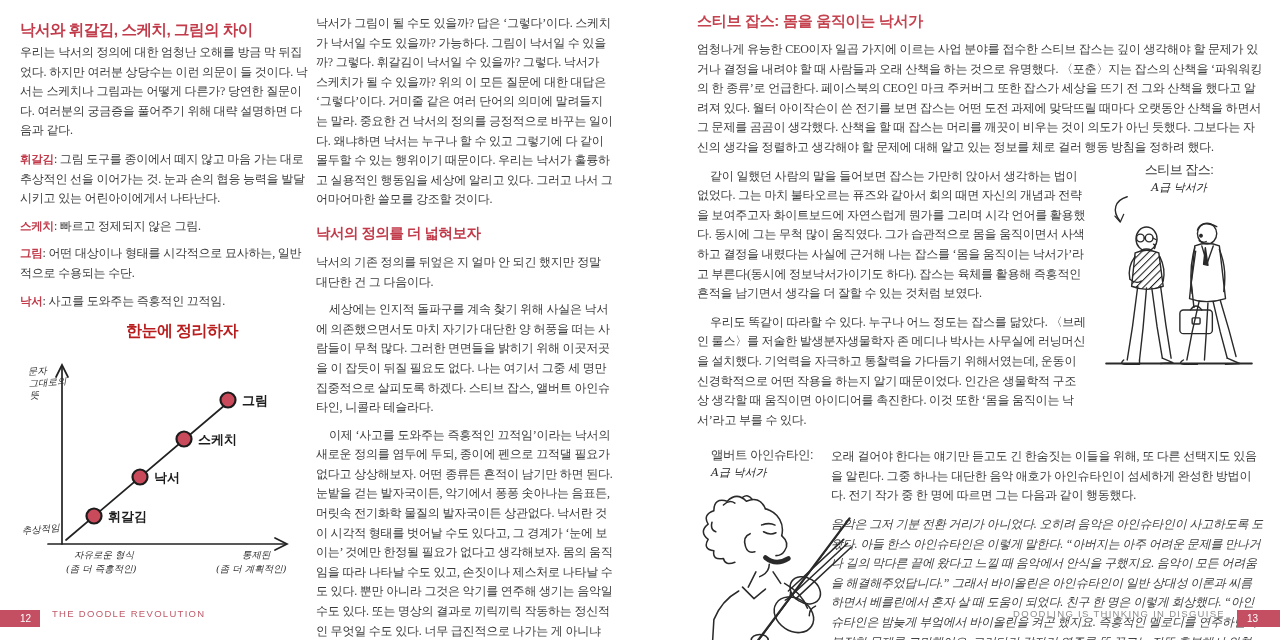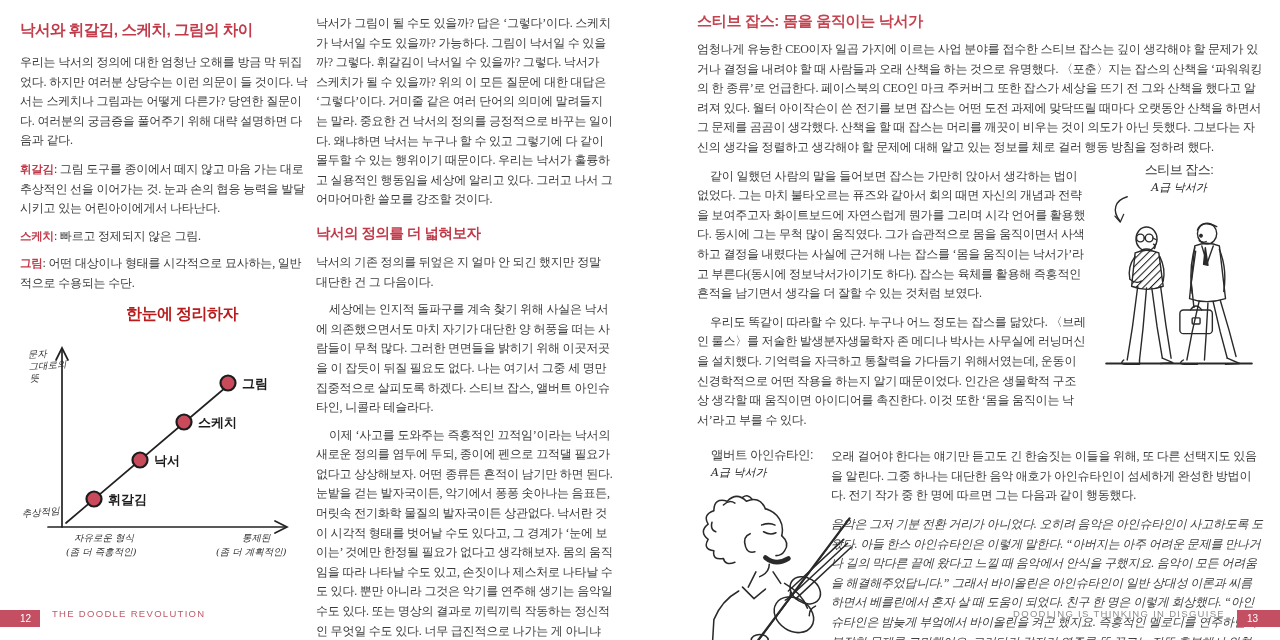--- a/index.html
+++ b/index.html
@@ -13,21 +13,21 @@
     font-family:"Liberation Serif","DejaVu Serif",serif;color:var(--body-text);
   }
   .col{position:absolute;top:14px;}
   .col1{left:20px;width:288px;}
   .col2{left:316px;width:297px;}
   .rightpage{left:697px;width:566px;position:absolute;top:12px;}
   p.body{font-size:12px;line-height:19.6px;margin:0 0 9px 0;letter-spacing:-0.2px;text-align:left;}
   p.tight{margin-bottom:8px;}
   .indent{text-indent:13px;}
   h1.sans-head{font-family:"Liberation Sans","DejaVu Sans",sans-serif;color:var(--accent-red);
-    font-size:15.5px;font-weight:bold;margin:6px 0 12px 0;letter-spacing:-0.5px;}
+    font-size:15.5px;font-weight:bold;margin:6px 0 2px 0;letter-spacing:-0.5px;}
   h2.sans-head{font-family:"Liberation Sans","DejaVu Sans",sans-serif;color:var(--accent-red);
     font-size:14.5px;font-weight:bold;margin:14px 0 10px 0;letter-spacing:-0.5px;}
   h2.serif-head{font-family:Liberation Sans, sans-serif;color:#c5424f;
     font-size:15px;font-weight:600;margin:0 0 9px 0;letter-spacing:-0.3px;}
   .term{color:var(--accent-red);font-weight:bold;font-family:"Liberation Sans","DejaVu Sans",sans-serif;font-size:11.5px;}
   
   .chart{margin-top:10px;}
   .chart-title{font-family:Liberation Serif, serif;color:#b91c1c;font-weight:bold;
     font-size:16px;text-align:center;padding-left:36px;margin-bottom:2px;letter-spacing:-0.5px;}
   svg text.ptlabel{font-family:"Liberation Sans","DejaVu Sans",sans-serif;font-size:13px;font-weight:bold;fill:#1c1c1c;}
@@ -60,20 +60,21 @@
 </head>
 <body>
 
 <div class="col col1">
   <h1 class="sans-head">낙서와 휘갈김, 스케치, 그림의 차이</h1>
   <p class="body">우리는 낙서의 정의에 대한 엄청난 오해를 방금 막 뒤집었다. 하지만 여러분 상당수는 이런 의문이 들 것이다. 낙서는 스케치나 그림과는 어떻게 다른가? 당연한 질문이다. 여러분의 궁금증을 풀어주기 위해 대략 설명하면 다음과 같다.</p>
 
   <p class="body tight"><span class="term">휘갈김</span><span>: 그림 도구를 종이에서 떼지 않고 마음 가는 대로 추상적인 선을 이어가는 것. 눈과 손의 협응 능력을 발달시키고 있는 어린아이에게서 나타난다.</span></p>
   <p class="body tight"><span class="term">스케치</span><span>: 빠르고 정제되지 않은 그림.</span></p>
   <p class="body tight"><span class="term">그림</span><span>: 어떤 대상이나 형태를 시각적으로 묘사하는, 일반적으로 수용되는 수단.</span></p>
+  <p class="body tight"><span class="term">낙서</span><span>: 사고를 도와주는 즉흥적인 끄적임.</span></p>
 
 
   <div class="chart">
     <div class="chart-title">한눈에 정리하자</div>
     <svg width="288" height="232" viewBox="0 0 288 232">
 
       <g stroke="#222" stroke-width="1.7" fill="none" stroke-linecap="round">
         <path d="M42 22 L42 200"></path>
         <path d="M36 33 L42 21 L48 33"></path>
         <path d="M28 200 L266 200"></path>

